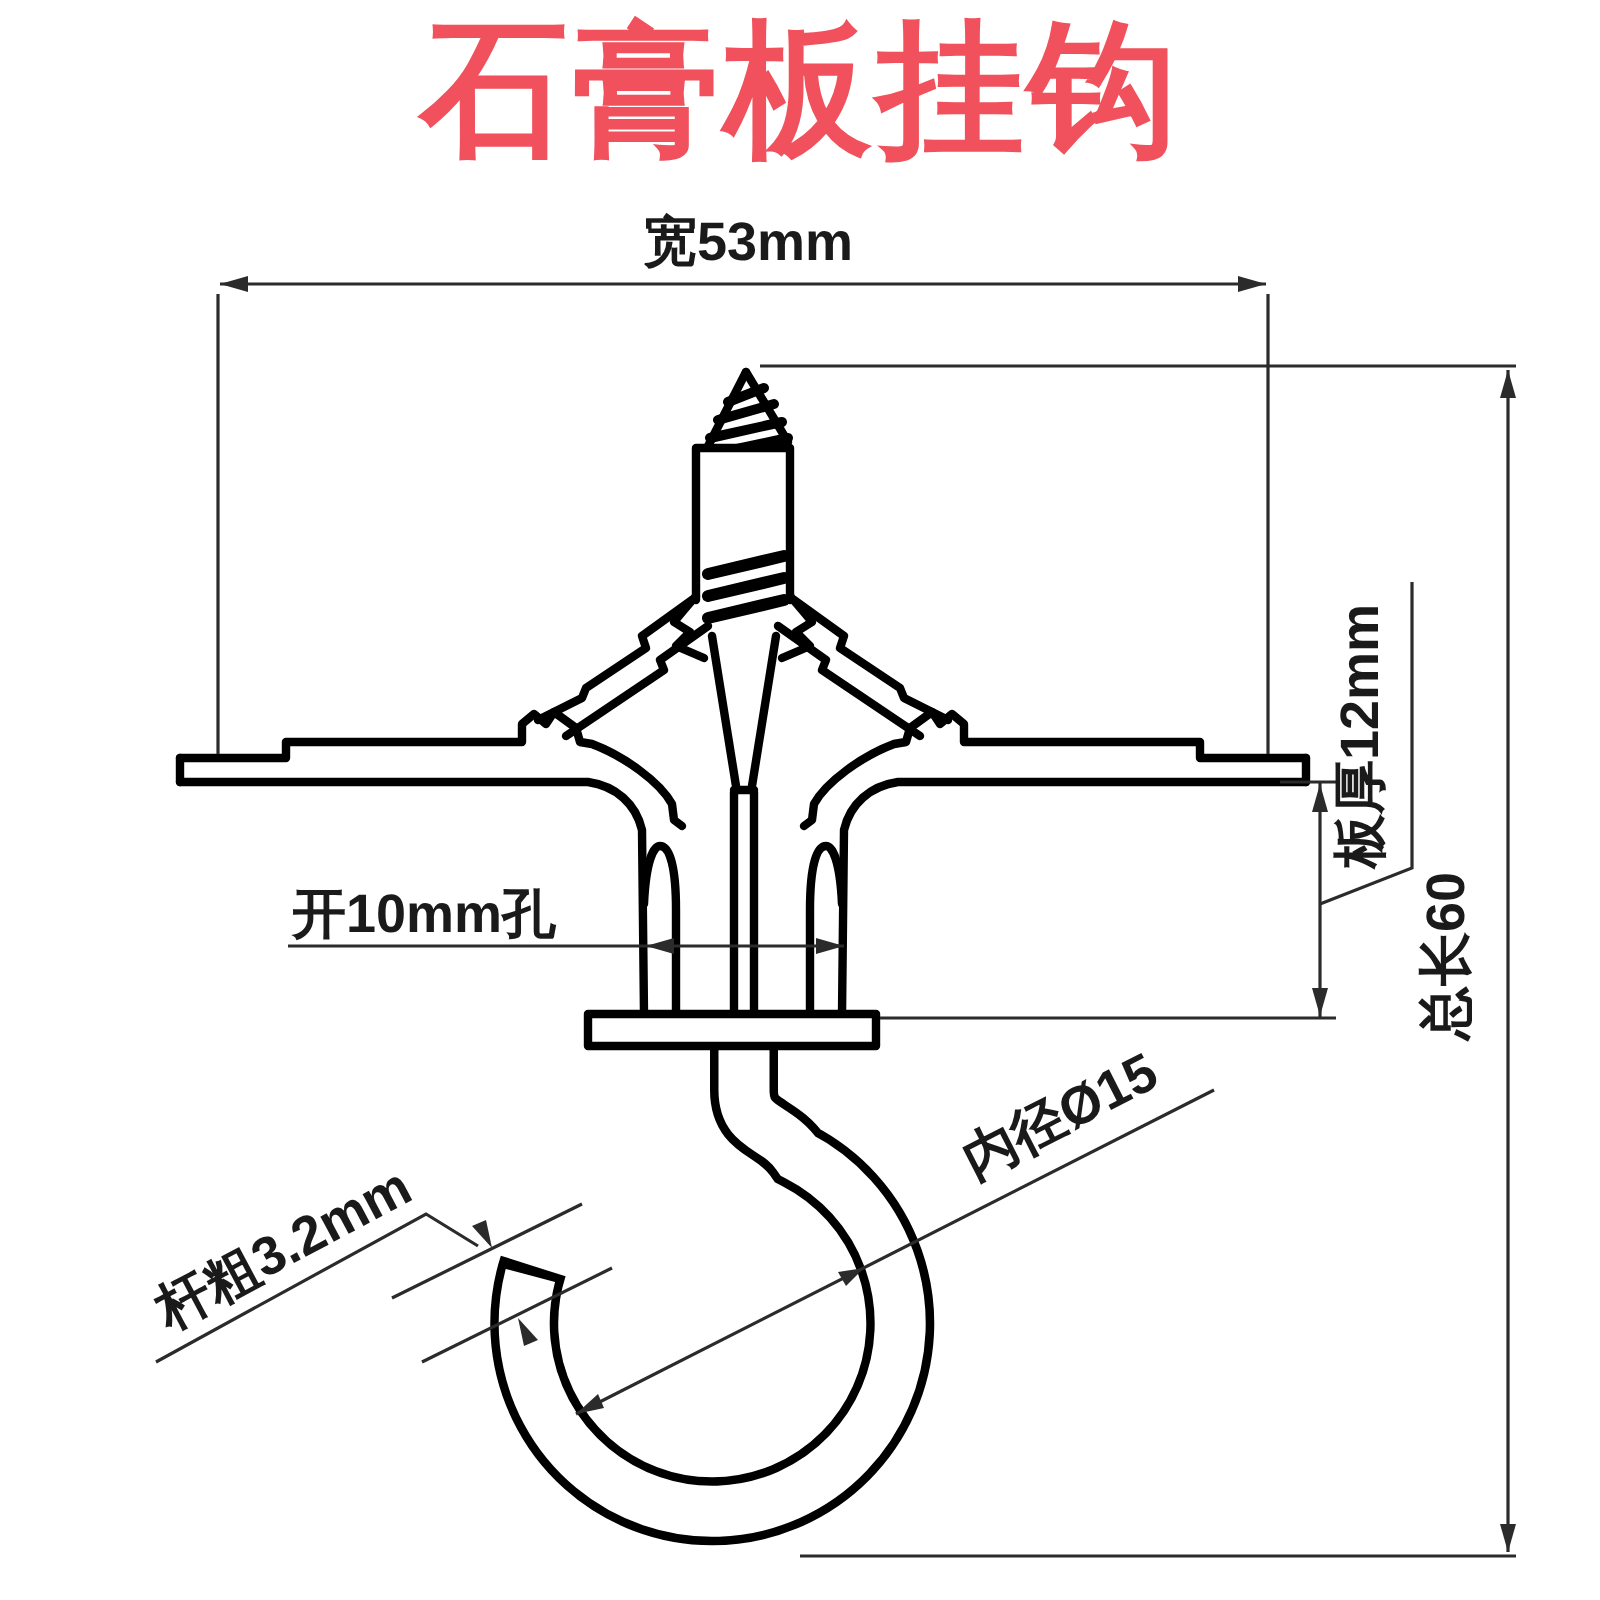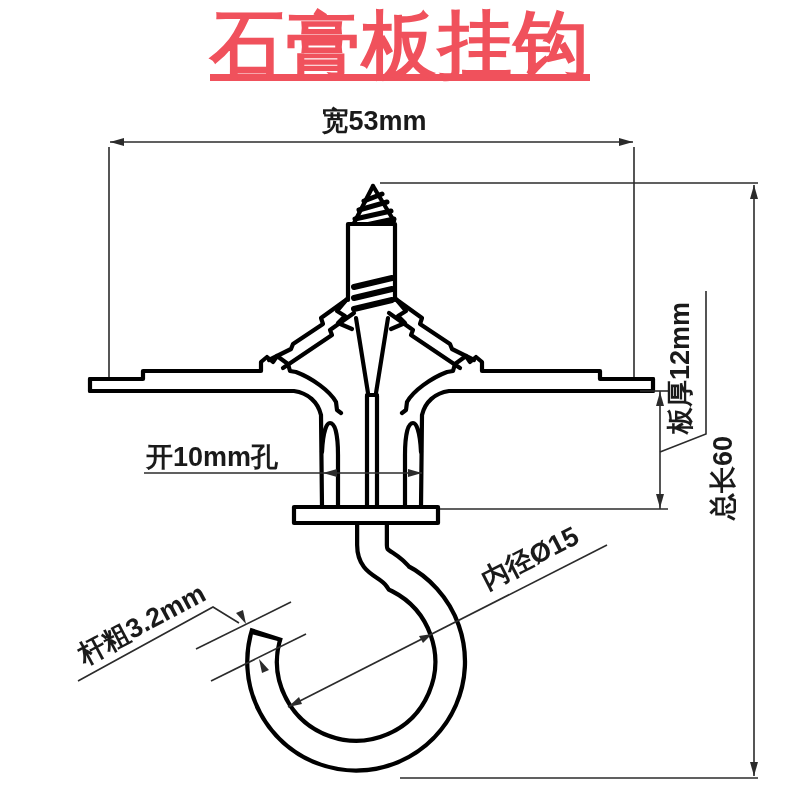--- a/index.html
+++ b/index.html
@@ -8,21 +8,21 @@
   .title{position:absolute;top:4px;left:0;width:100%;text-align:center;
          font-size:74px;font-weight:bold;letter-spacing:2px;line-height:1.1;}
   svg{position:absolute;left:0;top:0;}
   svg text{font-family:"Liberation Sans","DejaVu Sans",sans-serif;fill:#1a1a1a;}
 </style>
 </head>
 <body>
 
 <div class="stage">
 
-  <div class="title" style="color: rgb(240, 81, 92); text-decoration: underline;">石膏板挂钩</div>
+  <div class="title" style="color: rgb(240, 81, 92);">石膏板挂钩</div>
 
   <svg width="800" height="800" viewBox="0 0 800 800">
 
     <g>
       <path d="M372,519 L372,545 C372,565 388,562 399,578 A94,94 0 1 1 266.6,633" fill="none" stroke="#000" stroke-width="34" stroke-linecap="butt"></path>
       <path d="M372,514 L372,545 C372,565 388,562 399,578 A94,94 0 1 1 265.2,637.7" fill="none" stroke="#fff" stroke-width="25.5" stroke-linecap="butt"></path>
     </g>
 
     <g stroke="#000" stroke-width="4.2" fill="none" stroke-linejoin="round" stroke-linecap="round">
 

